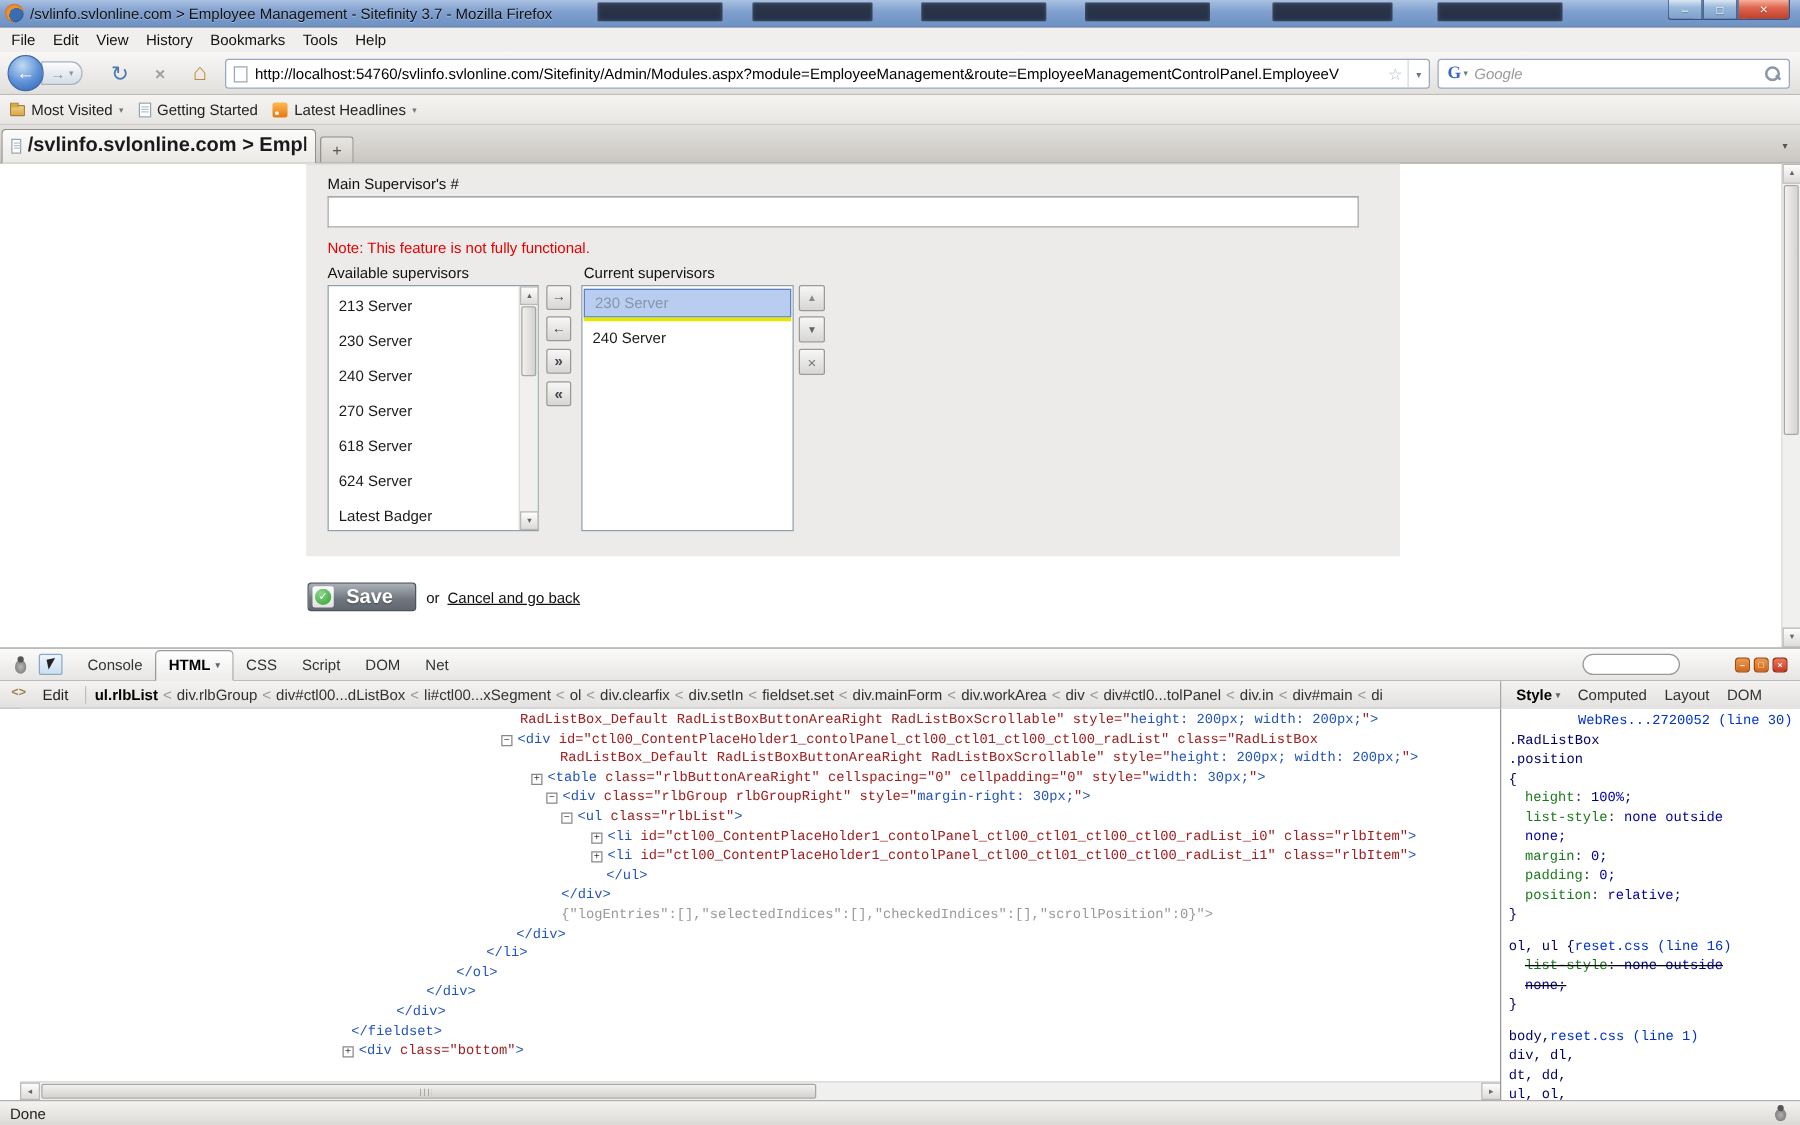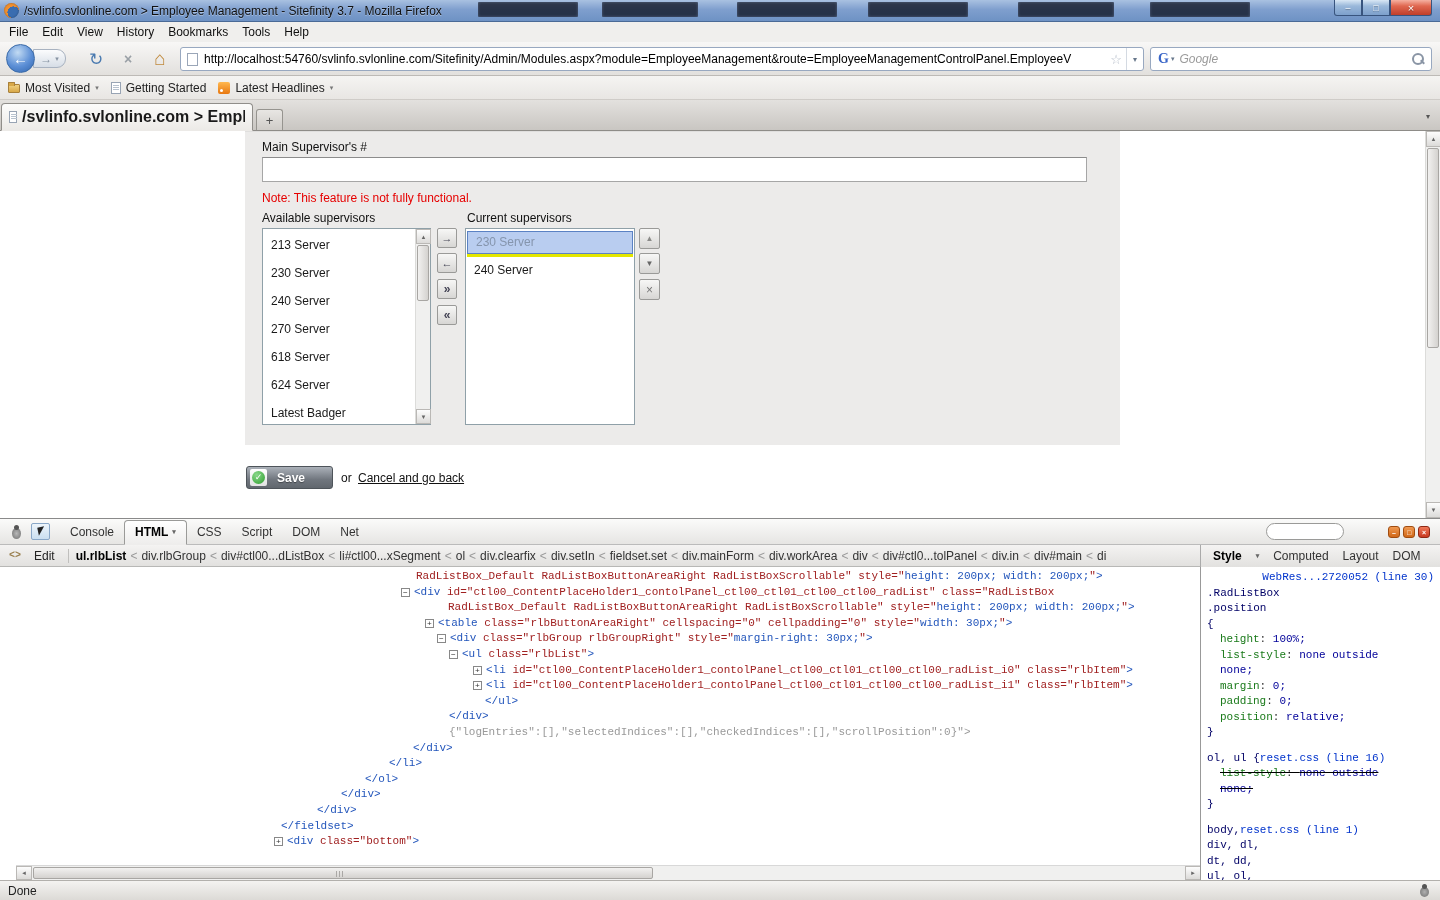--- a/index.html
+++ b/index.html
@@ -85,21 +85,21 @@
   .sb-up{top:0}.sb-down{bottom:0}
   .sb-thumb{position:absolute;left:1px;width:12px;border:1px solid #a8a6a3;border-radius:2px;background:linear-gradient(90deg,#f2f1f0,#d4d2cf)}
   .lb-thumb{top:16px;height:56px}
   .xfer-btn{position:absolute;left:437px;width:20px;height:20px;background:linear-gradient(#f7f7f6,#d7d6d4);border:1px solid #9a9a98;border-radius:2px;display:flex;align-items:center;justify-content:center;font-size:11px;color:#445;font-weight:bold}
   .x1{top:97px}.x2{top:122px}.x3{top:148px;font-size:12px}.x4{top:174px;font-size:12px}
   .ud-btn{position:absolute;left:639px;width:21px;height:21px;background:linear-gradient(#f7f7f6,#d7d6d4);border:1px solid #9a9a98;border-radius:2px;display:flex;align-items:center;justify-content:center;font-size:8px;color:#8a8a88}
   .u1{top:97px}.u2{top:122px;color:#666}.u3{top:148px;font-size:12px;color:#777}
   .save-btn{position:absolute;left:246px;top:335px;width:87px;height:23px;display:flex;align-items:center;background:linear-gradient(#abb1b9,#70767e 60%,#61676e);border:1px solid #4e545a;border-radius:3px}
   .save-icon-wrap{width:17px;height:17px;background:linear-gradient(#fff,#e2e2e2);border-radius:2px;margin-left:3px;display:flex;align-items:center;justify-content:center;flex:none}
   .save-check{width:13px;height:13px;border-radius:50%;background:radial-gradient(circle at 35% 30%,#8ad88a,#2e9e2e);color:#fff;font-size:9px;line-height:13px;text-align:center}
-  .save-label{color:#fff;font-size:12px;font-weight:bold;margin-left:10px;text-shadow:0 1px 1px rgba(0,0,0,.4)}
+  .save-label{color:#fff;font-size:16px;font-weight:bold;margin-left:10px;text-shadow:0 1px 1px rgba(0,0,0,.4)}
   .or-text{position:absolute;left:341px;top:340px;font-size:12px;color:#111}
   .cancel-link{position:absolute;left:358px;top:340px;font-size:12px;color:#111;text-decoration:underline}
   .page-scrollbar{position:absolute;right:0;top:0;width:15px;height:387px;background:#f0f0ef;border-left:1px solid #dcdcda}
   .pg-btn{height:16px}
   .pg-thumb{top:17px;height:200px}
 
   
   .firebug{position:absolute;top:518px;left:0;width:1440px;height:362px;background:#fff;border-top:1px solid #8a8a8a}
   .fb-toolbar{position:absolute;top:0;left:0;right:0;height:26px;background:linear-gradient(#fbfbfa,#e6e5e3);border-bottom:1px solid #bbb;display:flex;align-items:flex-end;padding:0 6px}
   .fb-bug{width:16px;height:15px;margin:0 5px 5px 2px;position:relative;flex:none}
@@ -117,21 +117,21 @@
   .fb-wbtn.close{background:linear-gradient(#f07858,#c83820);border-color:#8e2814}
   .fb-pathbar{position:absolute;top:26px;left:0;right:0;height:22px;background:linear-gradient(#f4f3f2,#e2e1df);border-bottom:1px solid #b8b8b6;display:flex;align-items:center;font-size:12px;color:#333;padding-left:4px}
   .fb-node-icon{font-family:"Liberation Mono",monospace;font-size:10px;color:#997f4d;margin:0 5px;font-weight:bold}
   .fb-edit{padding:1px 8px;color:#222}
   .fb-vsep{width:1px;height:14px;background:#c0bfbd;margin:0 5px}
   .crumb-strip{flex:1;display:flex;align-items:center;overflow:hidden;white-space:nowrap}
   .crumb{color:#333;padding:0 2px}
   .crumb.first{font-weight:bold;color:#000}
   .crumb-sep{color:#999;padding:0 2px}
   .fb-sidetabs{position:absolute;right:0;top:0;height:22px;width:240px;border-left:1px solid #aaa;display:flex;align-items:center;padding-left:7px;gap:4px;background:linear-gradient(#f4f3f2,#e2e1df)}
-  .side-tab{font-size:12px;color:#333;padding:2px 5px;display:flex;gap:14px;align-items:center}
+  .side-tab{font-size:12px;color:#333;padding:2px 5px;display:flex;gap:3px;align-items:center}
   .side-tab.active{font-weight:bold;color:#000}
   .fb-main{position:absolute;top:48px;left:0;right:0;bottom:0}
   .fb-html{position:absolute;left:16px;top:0;width:1200px;bottom:0;background:#fff}
   .code{position:absolute;left:0;top:0;right:15px;bottom:15px;overflow:hidden;font-family:"Liberation Mono",monospace;font-size:11px;padding-top:2px}
   .code-line{height:15.6px;line-height:15.6px;white-space:nowrap}
   .twisty{display:inline-block;width:9px;height:9px;border:1px solid #888;background:#fff;margin-right:4px;font-size:8px;line-height:7px;text-align:center;color:#333}
   .ct{color:#2255bb}.ca{color:#a02020}.cs{color:#2255bb}.cg{color:#999}
   .fb-vscroll{position:absolute;right:0;top:0;width:15px;bottom:15px;background:#f0f0ef;border-left:1px solid #d8d8d8}
   .fbv-thumb{top:196px;height:94px}
   .fb-hscroll{position:absolute;left:0;bottom:0;height:15px;right:15px;background:#f0f0ef;border-top:1px solid #d8d8d8}

